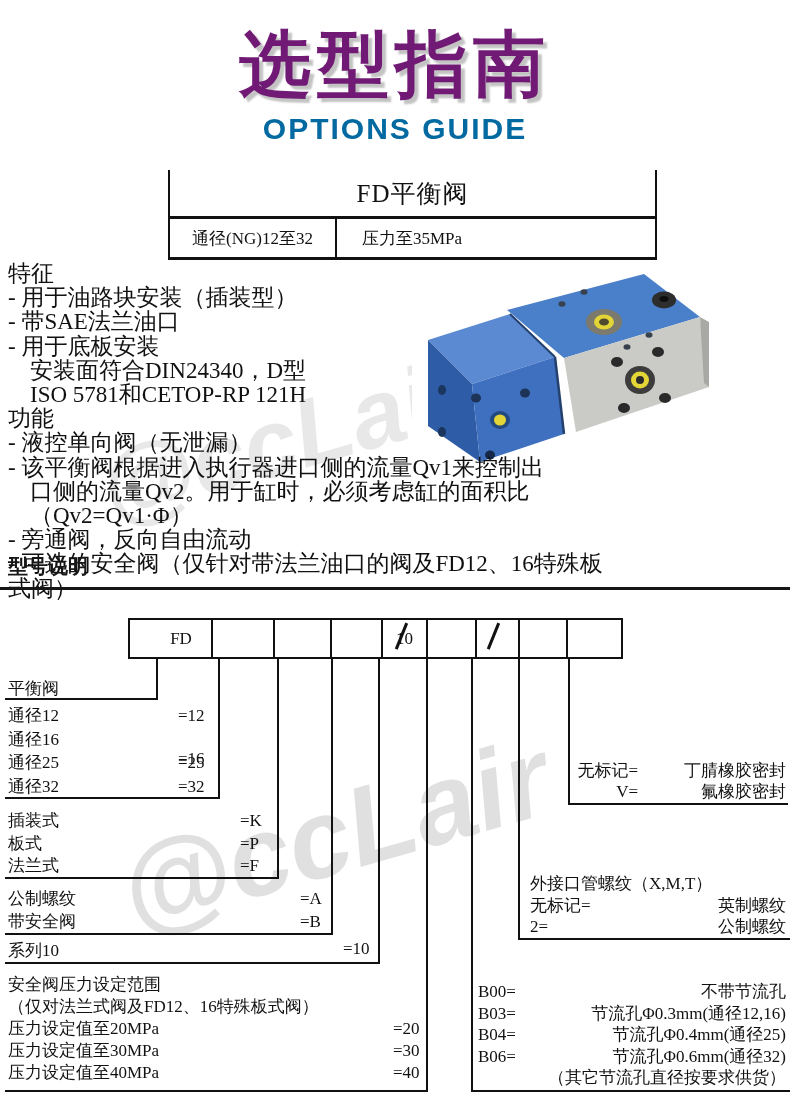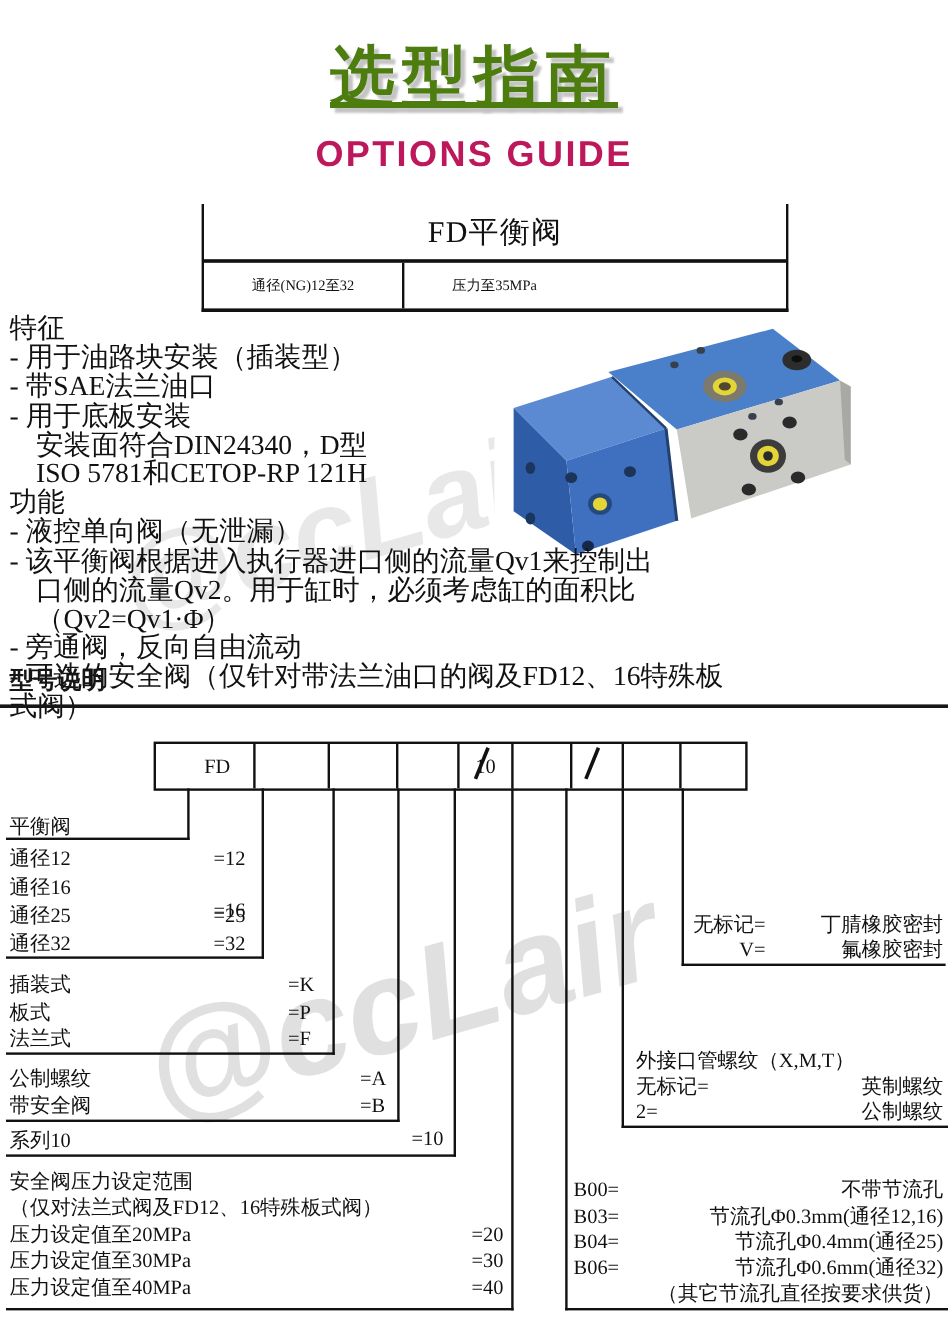--- a/index.html
+++ b/index.html
@@ -4,43 +4,42 @@
 <style>
   html,body{margin:0;padding:0;background:#ffffff;}
   #page{
     position:relative;width:790px;height:1099px;background:#fff;overflow:hidden;
     font-family:"Liberation Serif","DejaVu Serif",serif;color:#111;
   }
   
   .title-main{
     position:absolute;left:0;top:18px;width:790px;text-align:center;
     font-family:"Liberation Sans","DejaVu Sans",sans-serif;font-weight:900;
-    font-size:54px;line-height:92px;letter-spacing:6px;color:#4d7c0f;
+    font-size:72px;line-height:92px;letter-spacing:6px;color:#701a75;
     text-shadow:4px 4px 2px #c3c3c3;
-    text-decoration:underline;
   }
   .title-sub{
     position:absolute;left:0;top:112px;width:790px;text-align:center;
     font-family:"Liberation Sans","DejaVu Sans",sans-serif;font-weight:600;
-    font-size:30px;letter-spacing:2px;color:#be185d;
+    font-size:30px;letter-spacing:2px;color:#0369a1;
   }
   
   .spec-table{
     position:absolute;left:168px;top:170px;width:489px;
     border-left:2px solid #111;border-right:2px solid #111;border-bottom:3px solid #111;
     box-sizing:border-box;
   }
   .spec-head{
     height:46px;border-bottom:3px solid #111;display:flex;align-items:center;justify-content:center;
     font-size:25px;letter-spacing:1px;
   }
   .spec-row{display:flex;height:38px;}
   .spec-cell{
     box-sizing:border-box;display:flex;align-items:center;justify-content:center;
-    font-size:12px;white-space:nowrap;
+    font-size:17px;white-space:nowrap;
   }
   .spec-cell + .spec-cell{border-left:2px solid #111;}
   
   .intro{position:absolute;left:8px;top:262px;width:600px;font-size:23px;line-height:24.2px;z-index:2;}
   .intro .ind{padding-left:22px;}
   
   .model-heading{
     position:absolute;left:8px;top:553px;font-family:"Liberation Sans","DejaVu Sans",sans-serif;
     font-weight:700;font-size:20px;color:#161616;z-index:2;
   }

